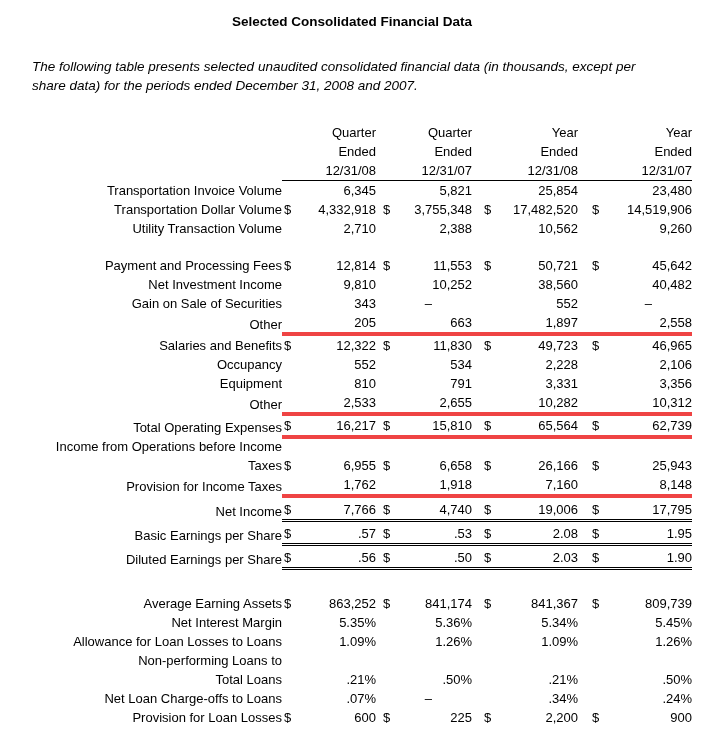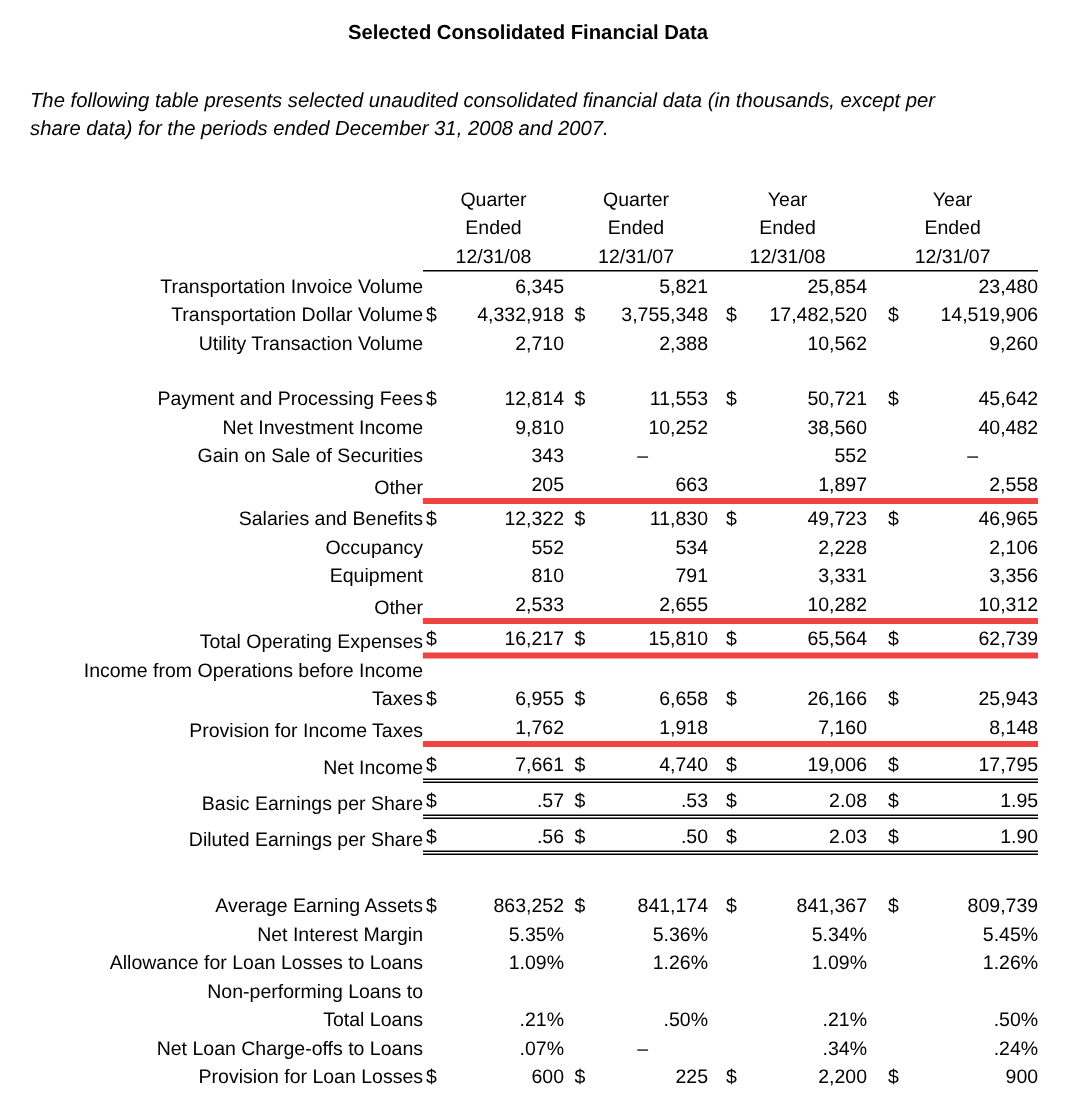--- a/index.html
+++ b/index.html
@@ -21,40 +21,40 @@
     font-size: 13.5px;
     font-weight: bold;
     text-align: center;
     line-height: 16px;
     margin: 0 0 27px 0;
   }
   .intro {
     font-size: 13.5px;
     font-style: italic;
     line-height: 19px;
-    margin: 0;
+    margin: 12px;
     white-space: pre-line;
   }
   table.fin {
     border-collapse: collapse;
     table-layout: fixed;
     width: 672px;
     margin-top: 28px;
     font-size: 13px;
   }
   table.fin th, table.fin td {
     padding: 0;
     vertical-align: bottom;
     line-height: 19px;
     font-weight: normal;
     overflow: hidden;
   }
   th.colhead {
     font-weight: bold;
-    text-align: center;
+    text-align: right;
     white-space: pre-line;
     line-height: 15px;
     padding-bottom: 3px;
     border-bottom: 1px solid #000000;
   }
   td.lbl { text-align: right; white-space: pre-line; }
   td.lbl.ind-1 { padding-left: 13px; }
   td.lbl.ind-2 { padding-left: 30px; }
   td.usd { text-align: left; }
   td.usd.g1 { padding-left: 2px; }
@@ -260,21 +260,21 @@
           <td class="usd g2"></td>
           <td class="val">1,918</td>
           <td class="usd g3"></td>
           <td class="val">7,160</td>
           <td class="usd g4"></td>
           <td class="val">8,148</td>
         </tr>
         <tr class="u-double">
           <td class="lbl ind-1">Net Income</td>
           <td class="usd g1">$</td>
-          <td class="val">7,661</td>
+          <td class="val">7,766</td>
           <td class="usd g2">$</td>
           <td class="val">4,740</td>
           <td class="usd g3">$</td>
           <td class="val">19,006</td>
           <td class="usd g4">$</td>
           <td class="val">17,795</td>
         </tr>
         <tr class="u-double">
           <td class="lbl ind-0">Basic Earnings per Share</td>
           <td class="usd g1">$</td>

